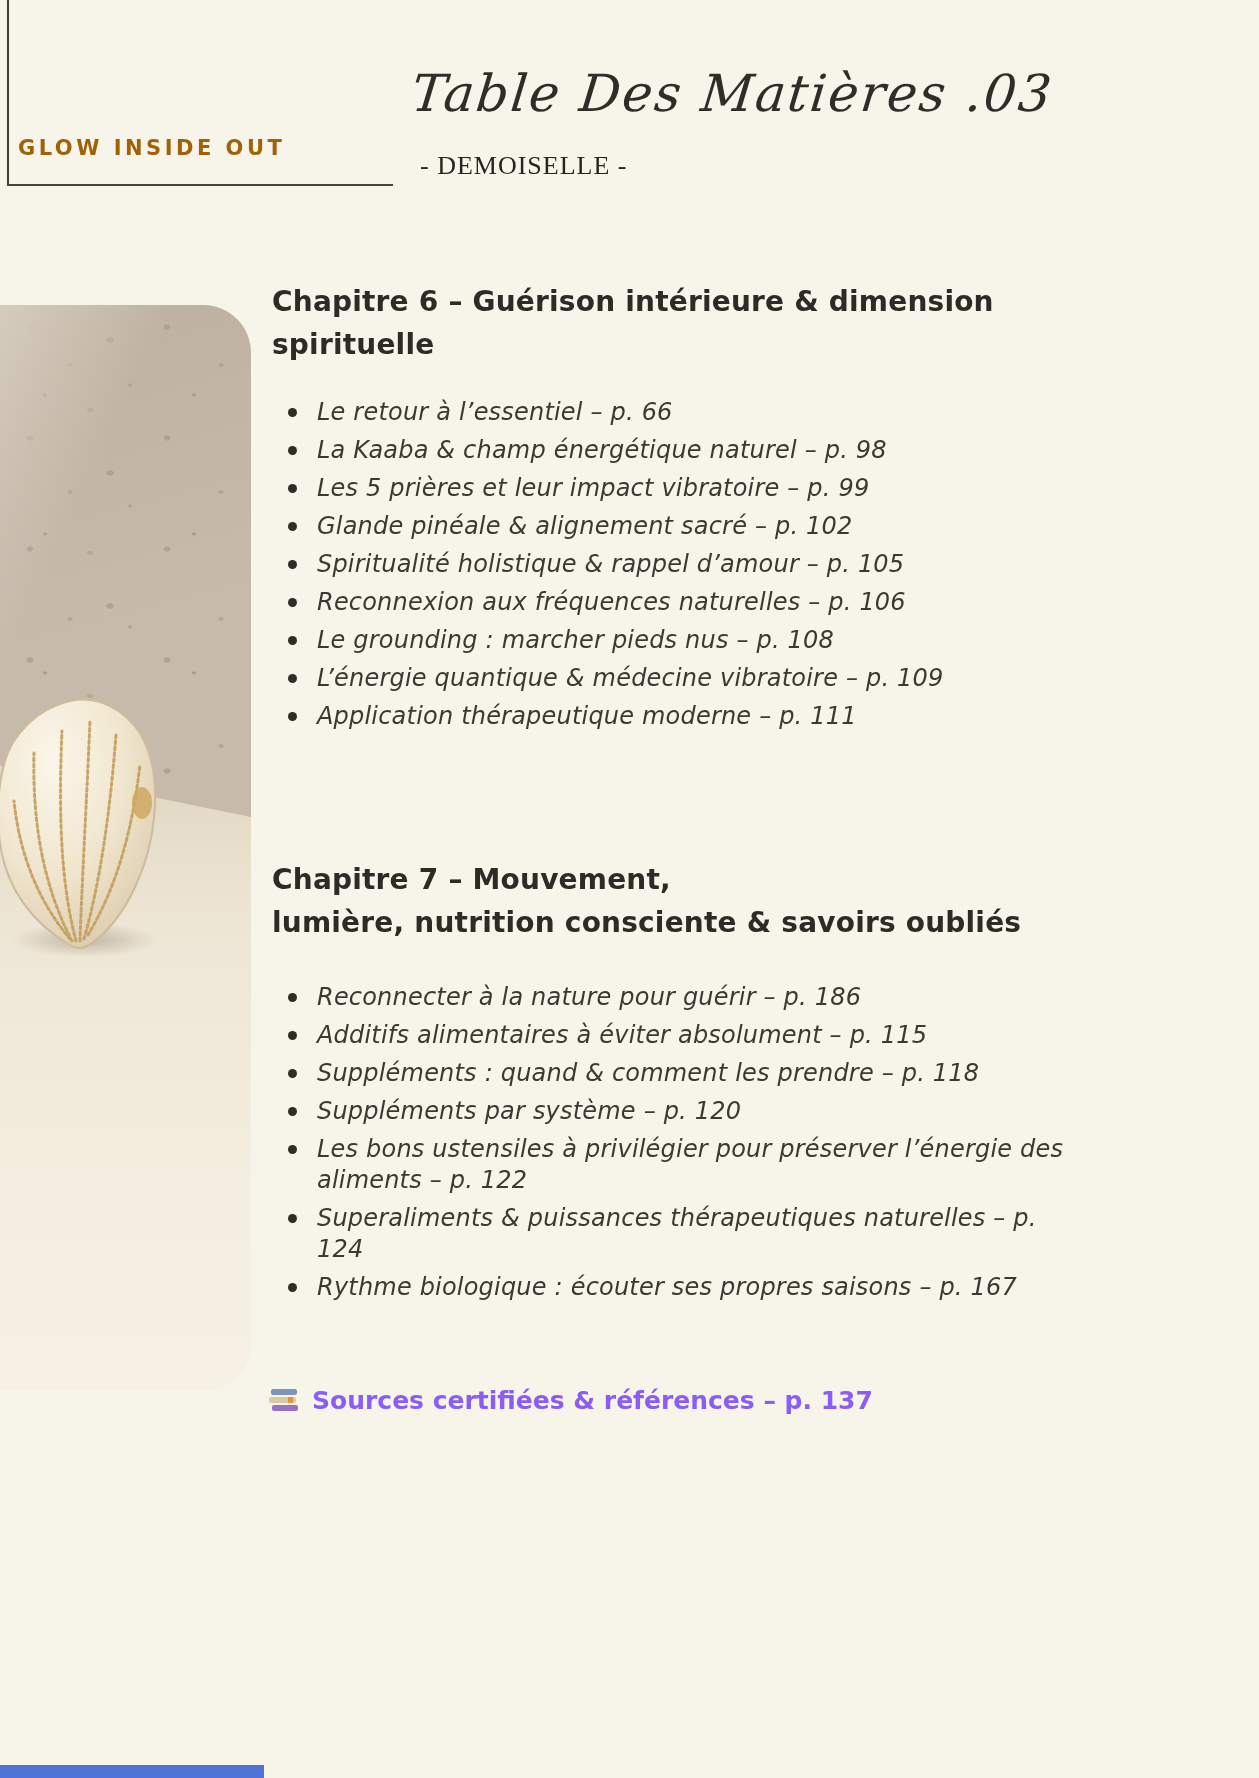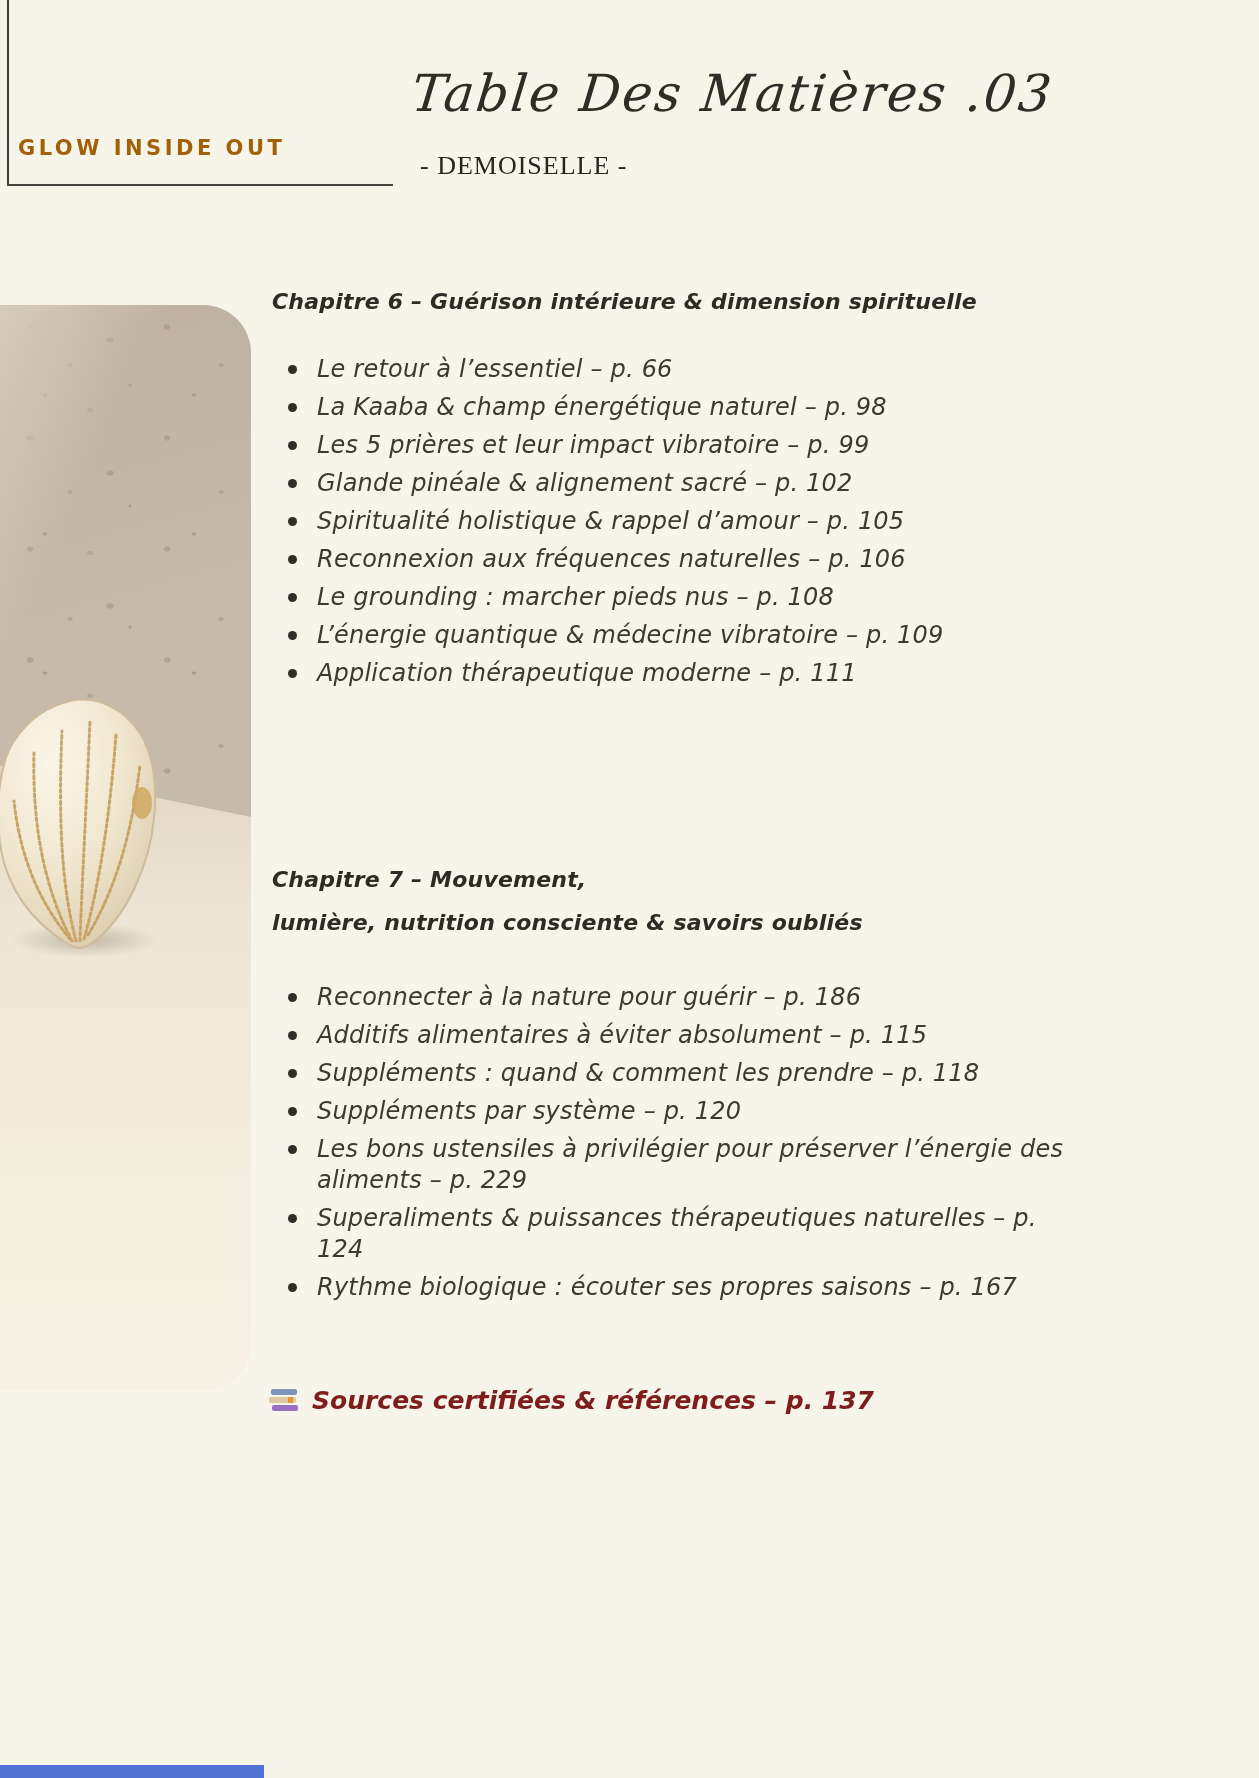--- a/index.html
+++ b/index.html
@@ -55,35 +55,35 @@
   .shell-shadow{
     position:absolute;left:-20px;top:610px;width:210px;height:50px;
     background:radial-gradient(closest-side,rgba(120,104,84,.38),transparent 70%);
   }
   .shell{position:absolute;left:-8px;top:378px;width:180px;height:280px;}
   
   .chap{position:absolute;left:272px;width:810px;}
   .chap6{top:280px;}
   .chap7{top:858px;}
   .chap h2{
-    margin:0;font-size:22px;font-weight:700;font-style:italic;
+    margin:0;font-size:28px;font-weight:700;
     color:#2c2b25;line-height:43px;letter-spacing:.2px;
   }
   .chap ul{list-style:none;margin:0;padding:0;}
   .chap6 ul{margin-top:31px;}
   .chap7 ul{margin-top:38px;}
   .chap li{
     display:flex;align-items:flex-start;margin:0 0 7px 16px;
     font-size:24px;font-style:italic;color:#3b3932;line-height:31px;
   }
   .dot{flex:0 0 9px;width:9px;height:9px;border-radius:50%;background:#2e2d27;margin:11px 20px 0 0;}
   .itx{max-width:758px;letter-spacing:.2px;}
   .sources{
     position:absolute;left:268px;top:1386px;display:flex;align-items:center;gap:12px;
-    font-size:25px;font-weight:700;font-style:italic;color:#7f1d1d;white-space:nowrap;
+    font-size:25px;font-weight:700;color:#8b5cf6;white-space:nowrap;
   }
   .books-icon{flex:0 0 auto;display:inline-block;}
   
   .bottom-bar{position:absolute;left:0;top:1765px;width:264px;height:13px;background:#5072d4;}
 </style>
 </head>
 <body>
 
 <div class="left-vline"></div>
 <div class="brand">GLOW INSIDE OUT</div>
@@ -176,21 +176,21 @@
     <li>
         <span class="dot"></span>
         <span class="itx">Suppléments : quand &amp; comment les prendre – p. 118</span>
       </li>
     <li>
         <span class="dot"></span>
         <span class="itx">Suppléments par système – p. 120</span>
       </li>
     <li>
         <span class="dot"></span>
-        <span class="itx">Les bons ustensiles à privilégier pour préserver l’énergie des aliments – p. 229</span>
+        <span class="itx">Les bons ustensiles à privilégier pour préserver l’énergie des aliments – p. 122</span>
       </li>
     <li>
         <span class="dot"></span>
         <span class="itx">Superaliments &amp; puissances thérapeutiques naturelles – p. 124</span>
       </li>
     <li>
         <span class="dot"></span>
         <span class="itx">Rythme biologique : écouter ses propres saisons – p. 167</span>
       </li>
   </ul>

